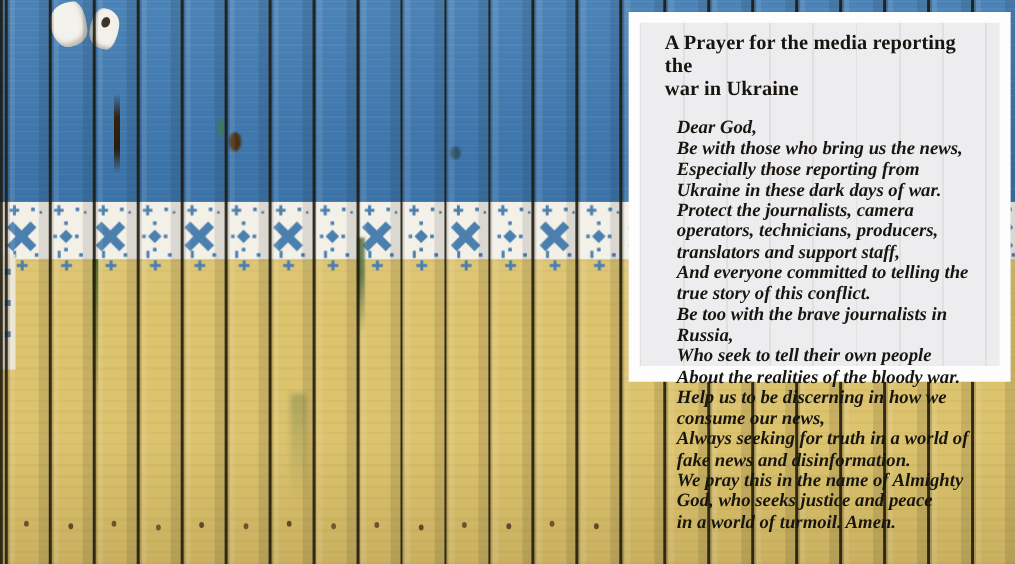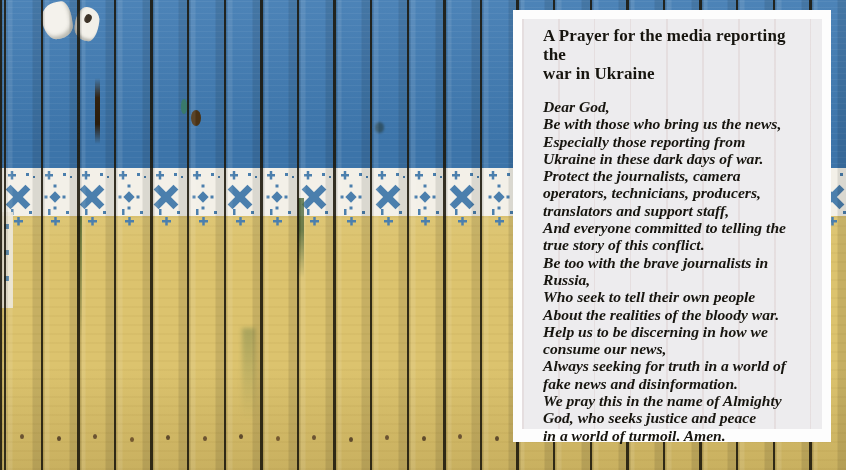--- a/index.html
+++ b/index.html
@@ -85,36 +85,36 @@
   }
   .plank-gaps {
     left:0; top:0; width:846px; height:470px;
     background: repeating-linear-gradient(90deg,
       rgba(28,24,12,.88) 0 2.4px, rgba(28,24,12,0) 2.4px 36.6px);
     background-position:4px 0;
   }
 
   
   .panel {
-    left:513px; top:10px; width:318px; height:432px; box-sizing:border-box;
+    left:524px; top:10px; width:318px; height:308px; box-sizing:border-box;
     border-style:solid;
     border-color: var(--panel_border, #fdfdfd);
     border-width: 9px 9px 13px 9px;
     background-color: var(--panel_bg, #edecee);
     background-image: repeating-linear-gradient(90deg,
       rgba(205,180,178,.25) 0 1.5px, rgba(205,180,178,0) 1.5px 36px);
     padding:7px 12px 0 21px;
     z-index:10;
   }
   .panel h1 {
     margin:0 0 15px 0; font-size:17px; line-height:19px; font-weight:bold;
     white-space:pre-line; color:var(--text_color,#17150f); letter-spacing:.1px;
   }
   .panel p {
-    margin:0; font-size:15.6px; line-height:17.3px; font-weight:bold; font-style:italic;
+    margin:10px; font-size:15.6px; line-height:17.3px; font-weight:bold; font-style:italic;
     white-space:pre-line; color:var(--text_color,#17150f);
   }
 </style>
 </head>
 <body>
 
 <div class="scene">
 
   <div class="flag-blue"></div>
   <div class="flag-yellow"></div>

